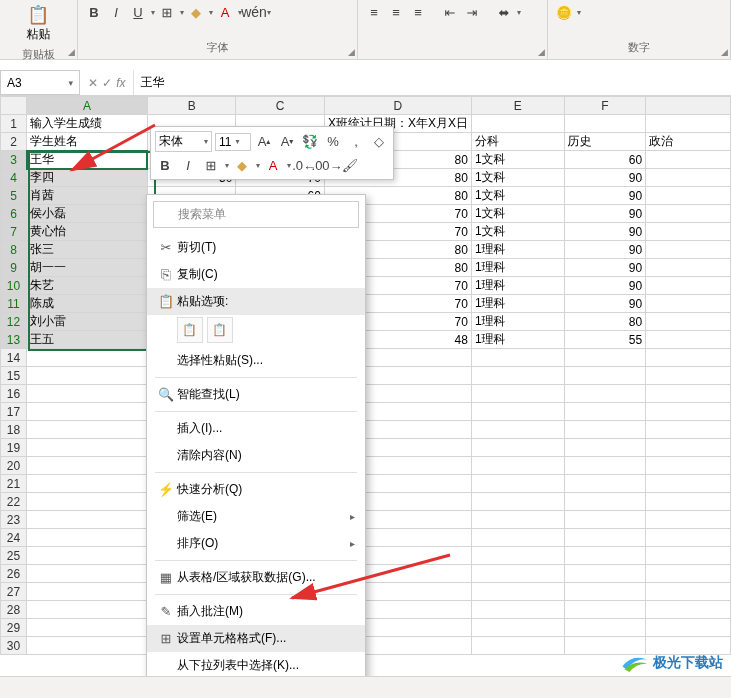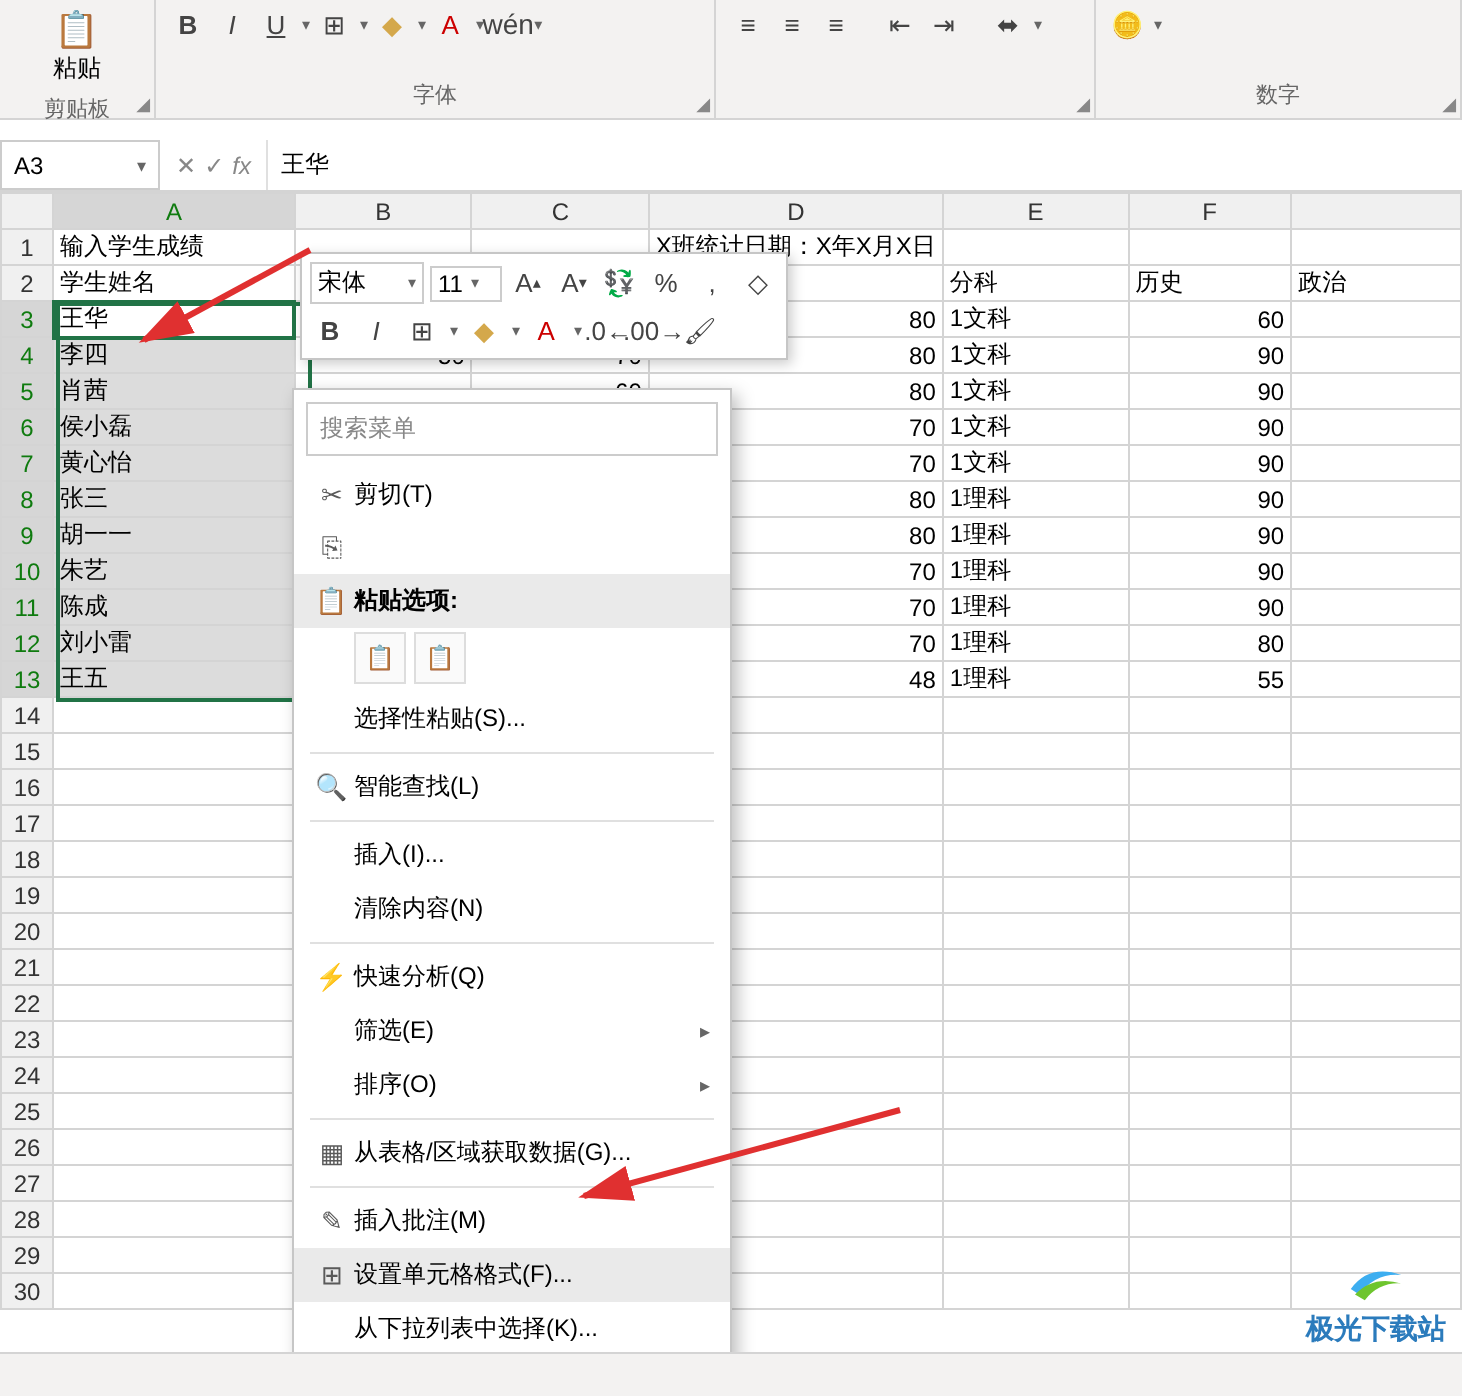--- a/index.html
+++ b/index.html
@@ -41,39 +41,39 @@
 
 .mini-toolbar { position: absolute; background: #fff; border: 1px solid #c6c6c6; box-shadow: 2px 2px 6px rgba(0,0,0,0.2); padding: 4px; }
 .mini-row { display: flex; gap: 3px; align-items: center; margin-bottom: 3px; }
 .mini-row:last-child { margin-bottom: 0; }
 .mini-font { border: 1px solid #ccc; padding: 1px 3px; font-size: 12px; display: flex; align-items: center; gap: 20px; min-width: 50px; }
 .mini-size { border: 1px solid #ccc; padding: 1px 3px; font-size: 12px; display: flex; align-items: center; gap: 3px; width: 36px; }
 .mini-btn { width: 20px; height: 20px; display: inline-flex; align-items: center; justify-content: center; font-size: 13px; cursor: pointer; color: #444; }
 
 
 .ctx-menu { position: absolute; background: #fff; border: 1px solid #c6c6c6; box-shadow: 3px 3px 8px rgba(0,0,0,0.25); width: 220px; padding: 2px 0; }
-.ctx-search { margin: 4px 6px 6px 6px; border: 1px solid #ccc; padding: 4px 6px; color: #888; background: #fff; }
+.ctx-search { margin: 4px 6px 6px 6px; border: 1px solid #ccc; padding: 4px 24px; color: #888; background: #fff; }
 .ctx-item { display: flex; align-items: center; padding: 5px 10px 5px 8px; cursor: pointer; position: relative; }
 .ctx-item:hover, .ctx-item.hl { background: #eaeaea; }
 .ctx-icon { width: 22px; display: inline-flex; justify-content: center; color: #5a5a5a; font-size: 13px; }
 .ctx-label { flex: 1; }
 .ctx-arrow { font-size: 10px; color: #666; }
 .ctx-sep { height: 1px; background: #e0e0e0; margin: 3px 8px; }
 .ctx-paste-opts { padding: 2px 0 4px 30px; display: flex; gap: 4px; }
 .paste-opt { width: 26px; height: 26px; border: 1px solid #ddd; display: inline-flex; align-items: center; justify-content: center; background: #fafafa; cursor: pointer; }
 
 
 .arrow { position: absolute; pointer-events: none; }
 
 
 .sheet-tabs { position: absolute; bottom: 0; left: 0; right: 0; height: 22px; background: #f3f2f1; border-top: 1px solid #d4d4d4; display: flex; align-items: center; padding-left: 100px; }
 .sheet-tab { padding: 2px 12px; background: #737373; border: 1px solid #ccc; border-bottom: none; font-size: 12px; margin-top: 47px; }
 
 
-.logo { position: absolute; right: 8px; bottom: 24px; display: flex; align-items: center; gap: 4px; font-size: 14px; color: #2b7bbc; font-weight: bold; flex-direction: column; }
+.logo { position: absolute; right: 8px; bottom: 24px; display: flex; align-items: center; gap: 4px; font-size: 14px; color: #2b7bbc; font-weight: bold; }
 .logo .swoosh { width: 28px; height: 22px; }
 </style>
 </head>
 <body>
 
 <div class="ribbon">
   <div class="ribbon-group" style="width:78px">
     <div class="paste-btn">
       <span class="icon">📋</span>
       <span>粘贴</span>
@@ -549,24 +549,25 @@
 </div>
 
 <div class="ctx-menu" style="left:146px; top:194px;">
   <div class="ctx-search"><span>搜索菜单</span></div>
   <div class="ctx-item">
       <span class="ctx-icon">✂</span>
       <span class="ctx-label">剪切(T)</span>
     </div>
   <div class="ctx-item">
       <span class="ctx-icon">⎘</span>
+      <span class="ctx-label">复制(C)</span>
     </div>
   <div class="ctx-item hl">
       <span class="ctx-icon">📋</span>
-      <span class="ctx-label" style="font-weight:bold">粘贴选项:</span>
+      <span class="ctx-label" style="font-weight:normal">粘贴选项:</span>
     </div>
   <div class="ctx-paste-opts">
     <span class="paste-opt">📋</span>
     <span class="paste-opt">📋</span>
   </div>
   <div class="ctx-item">
       <span class="ctx-icon"></span>
       <span class="ctx-label">选择性粘贴(S)...</span>
     </div>
   <div class="ctx-sep"></div>

